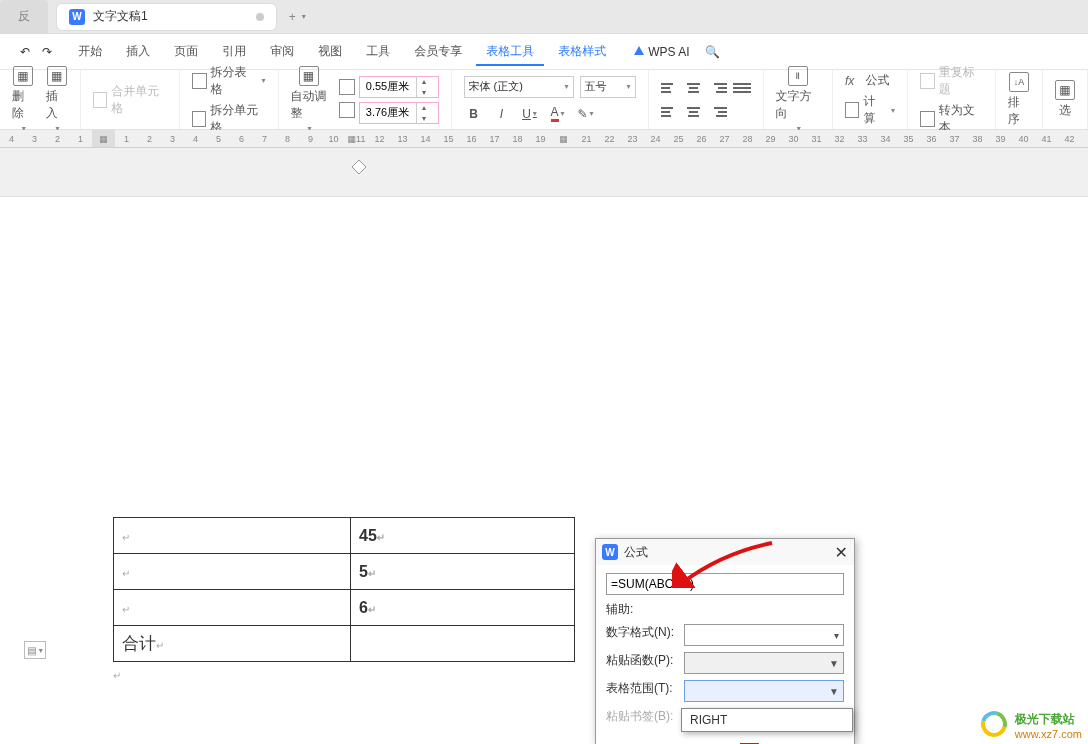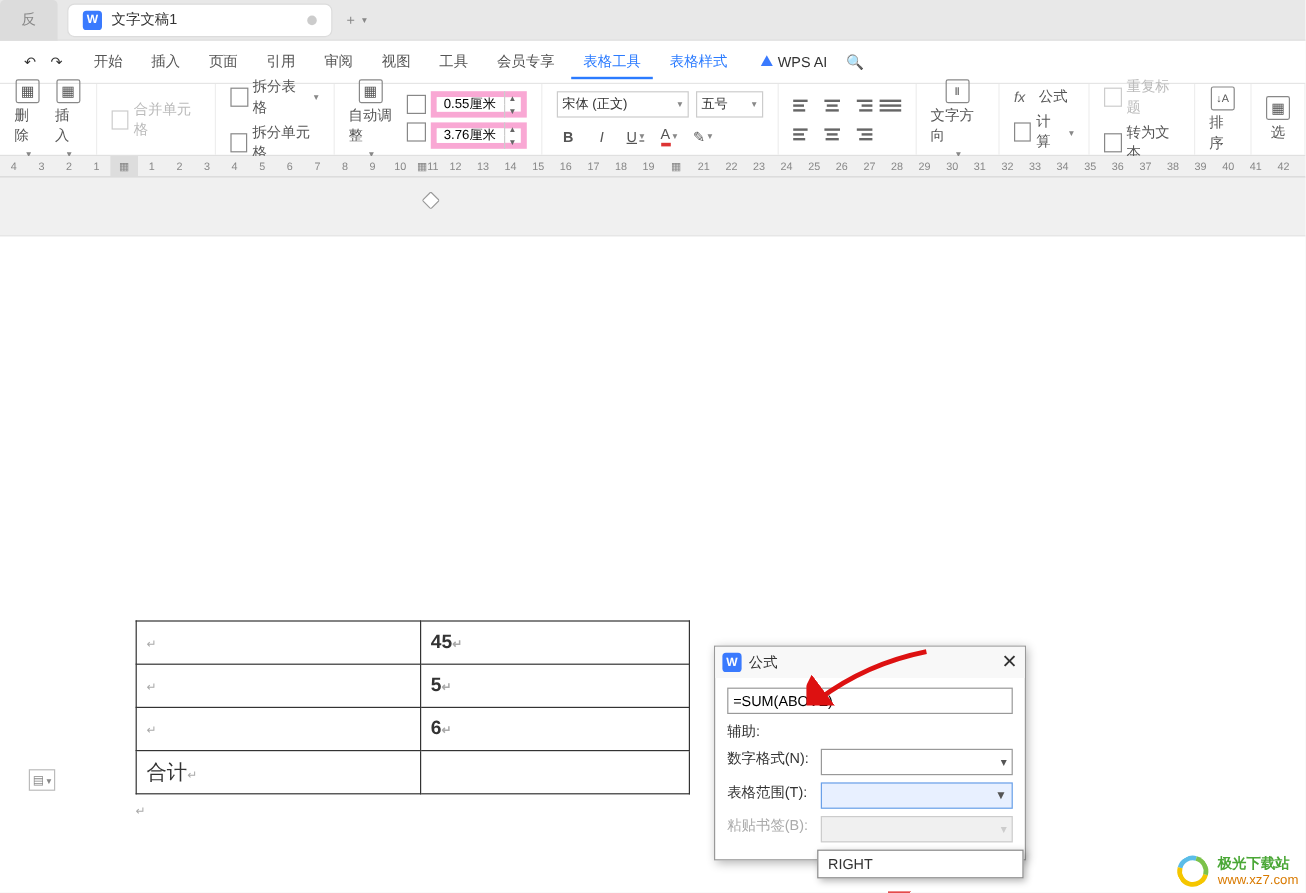--- a/index.html
+++ b/index.html
@@ -26,21 +26,21 @@
 
 .ribbon { height: 60px; background:#fff; display:flex; align-items:stretch; border-bottom:1px solid #e0e0e0;}
 .rgroup { display:flex; flex-direction:column; justify-content:center; padding:4px 12px; border-right:1px solid #eee;}
 .rgroup.row { flex-direction:row; align-items:center; gap:12px;}
 .rgroup .btn-big { display:flex; flex-direction:column; align-items:center; gap:2px; font-size:12px; color:#555;}
 .rgroup .btn-big .icon { width:20px; height:20px; border:1px solid #888; border-radius:2px; display:flex; align-items:center; justify-content:center;}
 .rgroup .btn-line { display:flex; align-items:center; gap:4px; font-size:12px; color:#555; padding:2px 0;}
 .rgroup .btn-line .icon { width:16px; height:16px; border:1px solid #888;}
 .rgroup .disabled { color:#bbb;}
 .rgroup .disabled .icon { border-color:#ccc; }
-.spinbox { display:flex; align-items:center; border:5px solid #f9a8d4; height:22px; width:80px; font-size:11px;}
+.spinbox { display:flex; align-items:center; border:1px solid #f9a8d4; height:22px; width:80px; font-size:11px;}
 .spinbox input { border:none; width:56px; text-align:center; font-size:11px; outline:none;}
 .spinbox .spin { width:16px; display:flex; flex-direction:column;}
 .spinbox .spin div { height:11px; border-left:1px solid #ccc; display:flex; align-items:center; justify-content:center; font-size:8px; color:#666;}
 .selectbox { border:1px solid #ccc; height:22px; display:flex; align-items:center; padding:0 4px; font-size:11px; gap:4px;}
 .font-btns { display:flex; gap:8px; align-items:center; color:#555;}
 .font-btns .fb { width:20px; height:20px; display:flex; align-items:center; justify-content:center;}
 .align-btns { display:flex; gap:6px;}
 .align-btns .ab { width:18px; height:18px; display:flex; flex-direction:column; justify-content:center; gap:2px;}
 .align-btns .ab span { height:2px; background:#666;}
 .small-caret { font-size:8px; color:#888; margin-left:2px;}
@@ -75,21 +75,21 @@
 .dlg-body .fr .combo { flex:1; height:22px; border:1px solid #999; display:flex; align-items:center; justify-content:flex-end; padding:0 4px; font-size:10px; color:#555;}
 .dlg-body .fr.disabled label { color:#aaa;}
 .dlg-body .fr.disabled .combo { background:#f0f0f0; border-color:#ccc; color:#ccc;}
 .dropdown-list { position:absolute; top:560px; left:681px; width:172px; background:#fff; border:1px solid #888; box-shadow:2px 2px 6px rgba(0,0,0,0.3); z-index:5;}
 .dropdown-list .ditem { padding:4px 8px; font-size:12px; cursor:pointer;}
 
 
 .arrow { position:absolute; z-index:10;}
 
 
-.watermark { position:absolute; right:6px; bottom:4px; display:flex; align-items:center; gap:4px; font-size:12px; color:#4aa736;}
+.watermark { position:absolute; right:6px; bottom:4px; display:flex; gap:4px; font-size:12px; color:#4aa736;}
 .watermark .url { color:#d97a00; font-size:11px;}
 .wm-icon { width:30px; height:26px;}
 .wm-icon .ring { width:26px;height:26px;border:4px solid #f5c600;border-radius:50%;border-top-color:#5bbde8;border-right-color:#7cc24a;transform:rotate(-30deg);}
 </style>
 </head>
 <body>
 
 <div class="titlebar">
   <div class="tab-app">
       <span>反</span>
@@ -390,20 +390,24 @@
         <input class="tfield" value="=SUM(ABOVE)" style="">
       </div>
       <div class="row">
           <span class="label">辅助:</span>
         </div>
       <div class="fr">
         <label>数字格式(N):</label>
         <div class="combo">▾</div>
       </div>
       <div class="fr">
+        <label>粘贴函数(P):</label>
+        <div class="combo" style="background:#f0f0f0;">▼</div>
+      </div>
+      <div class="fr">
         <label>表格范围(T):</label>
         <div class="combo" style="background:#e8f0ff;border-color:#6aa0e8;">▼</div>
       </div>
       <div class="fr disabled">
         <label>粘贴书签(B):</label>
         <div class="combo">▾</div>
       </div>
     </div>
   </div>
 

